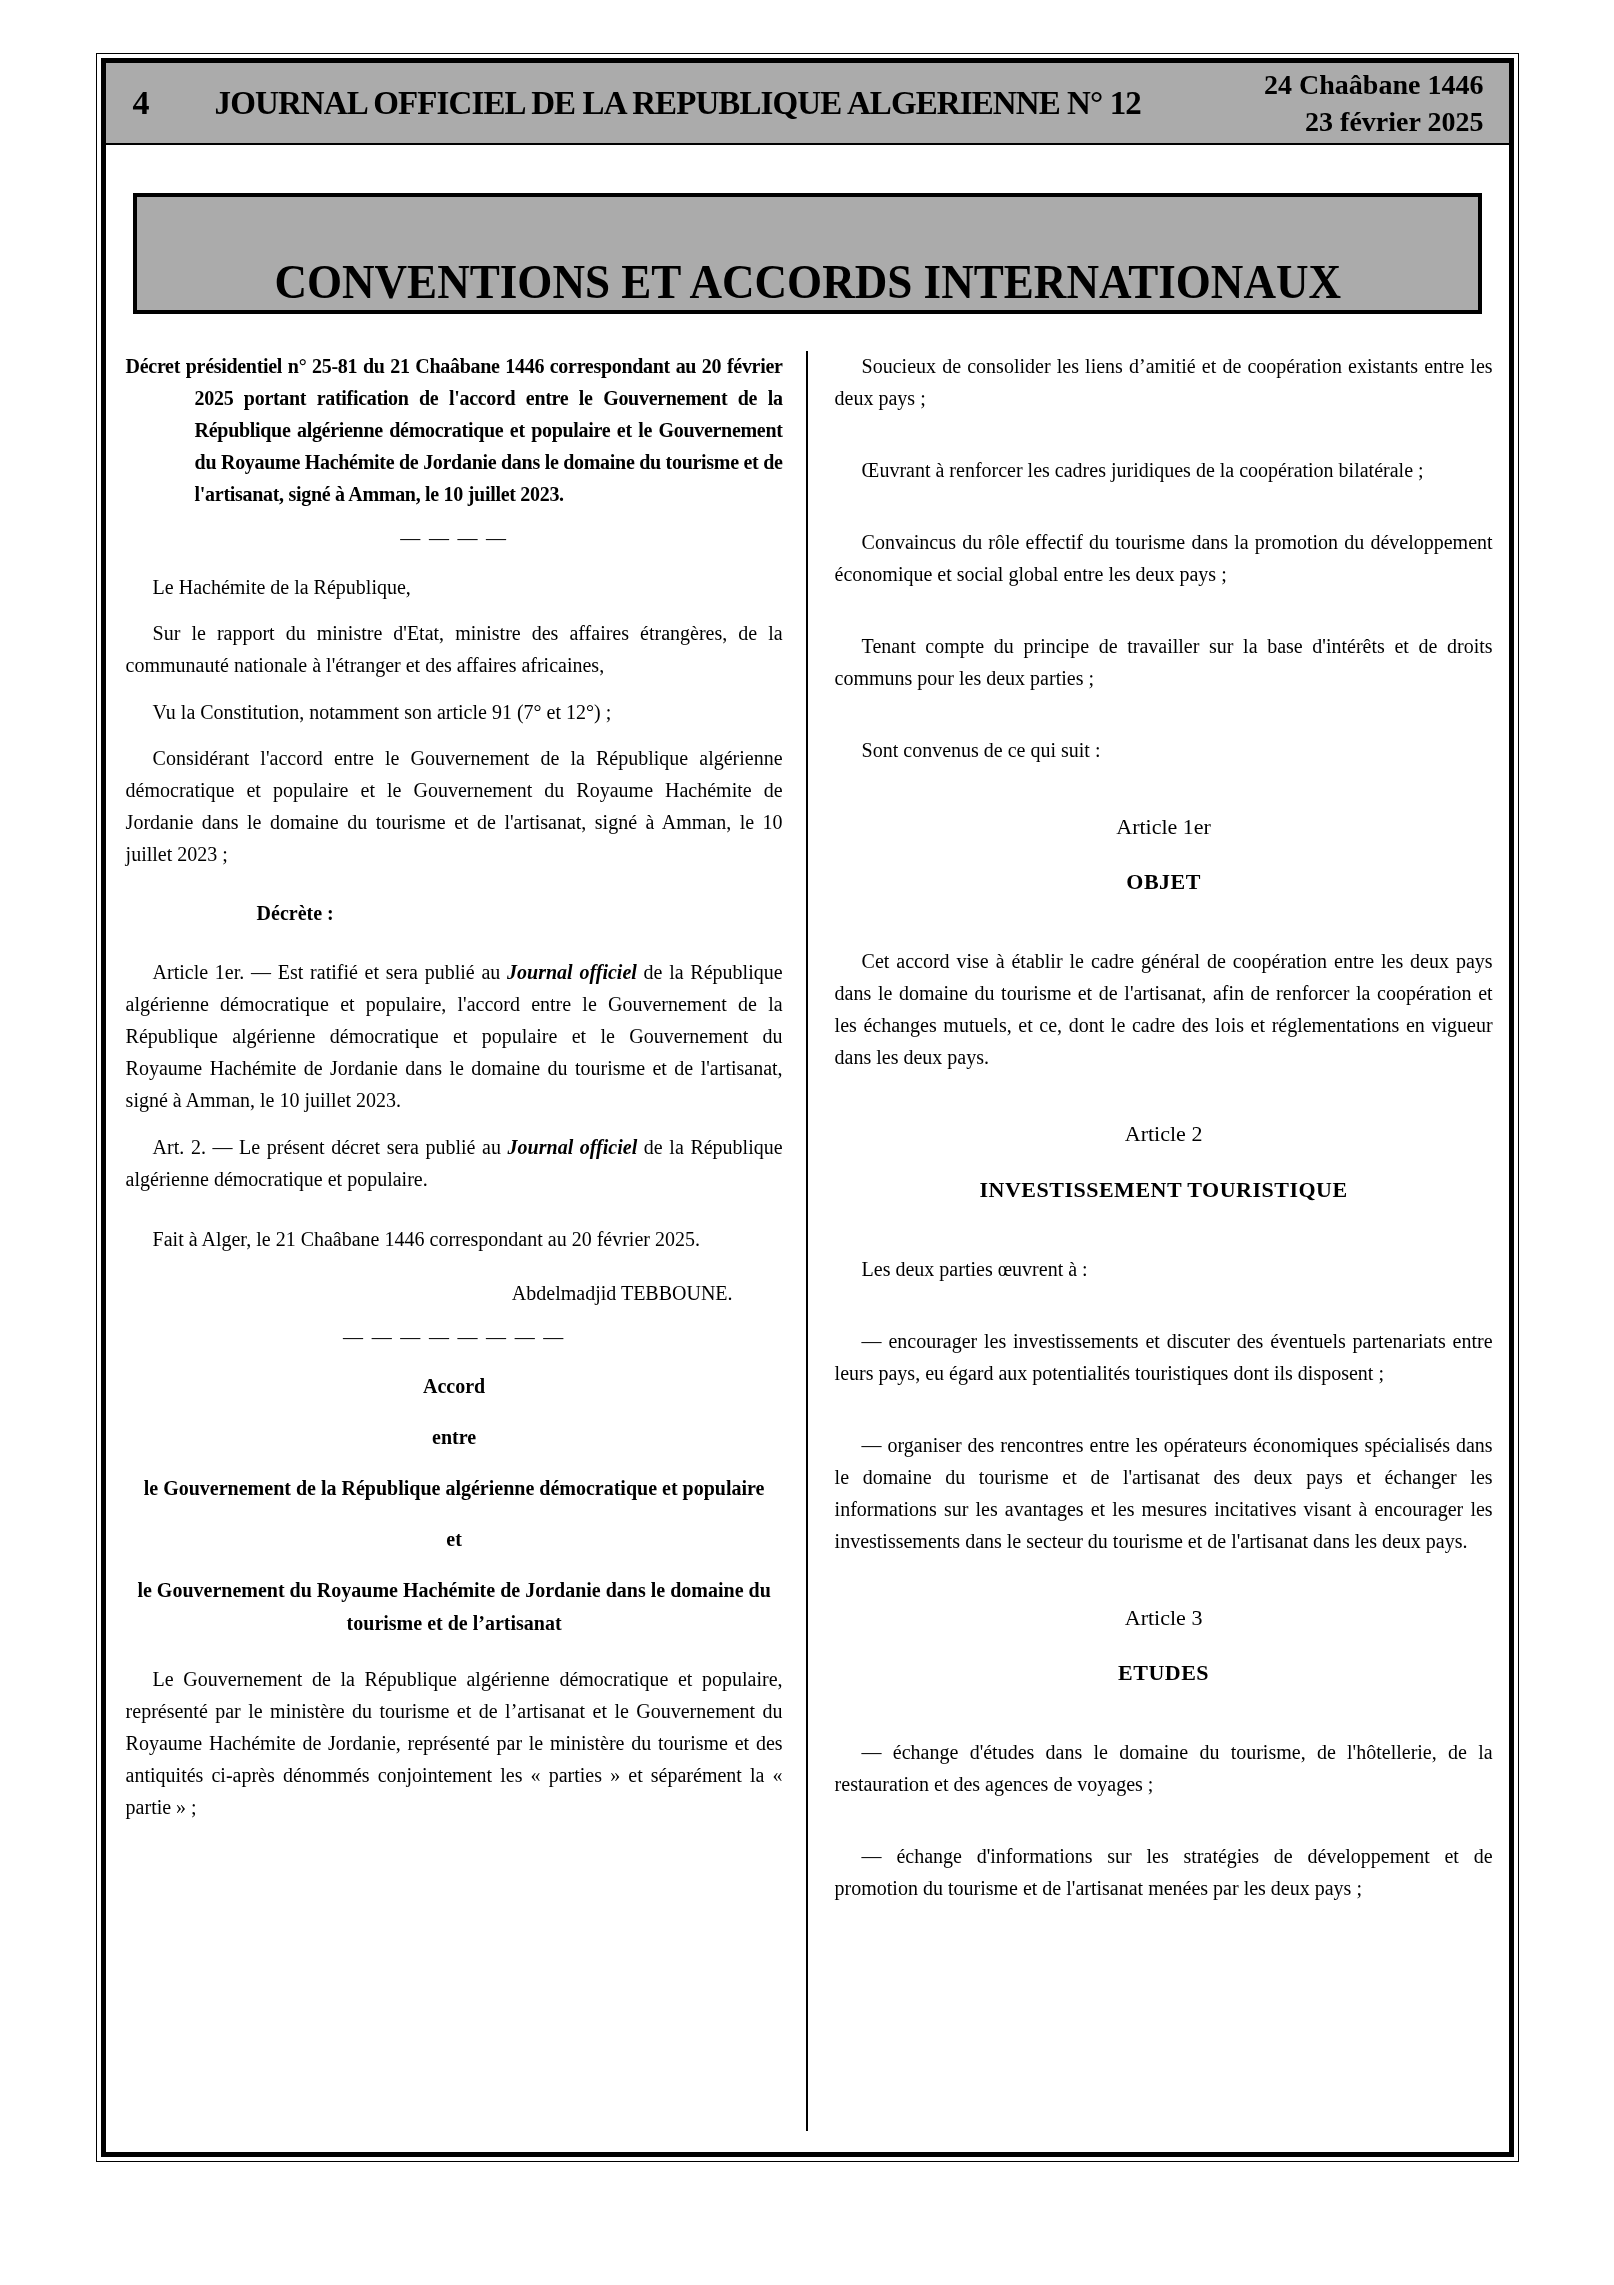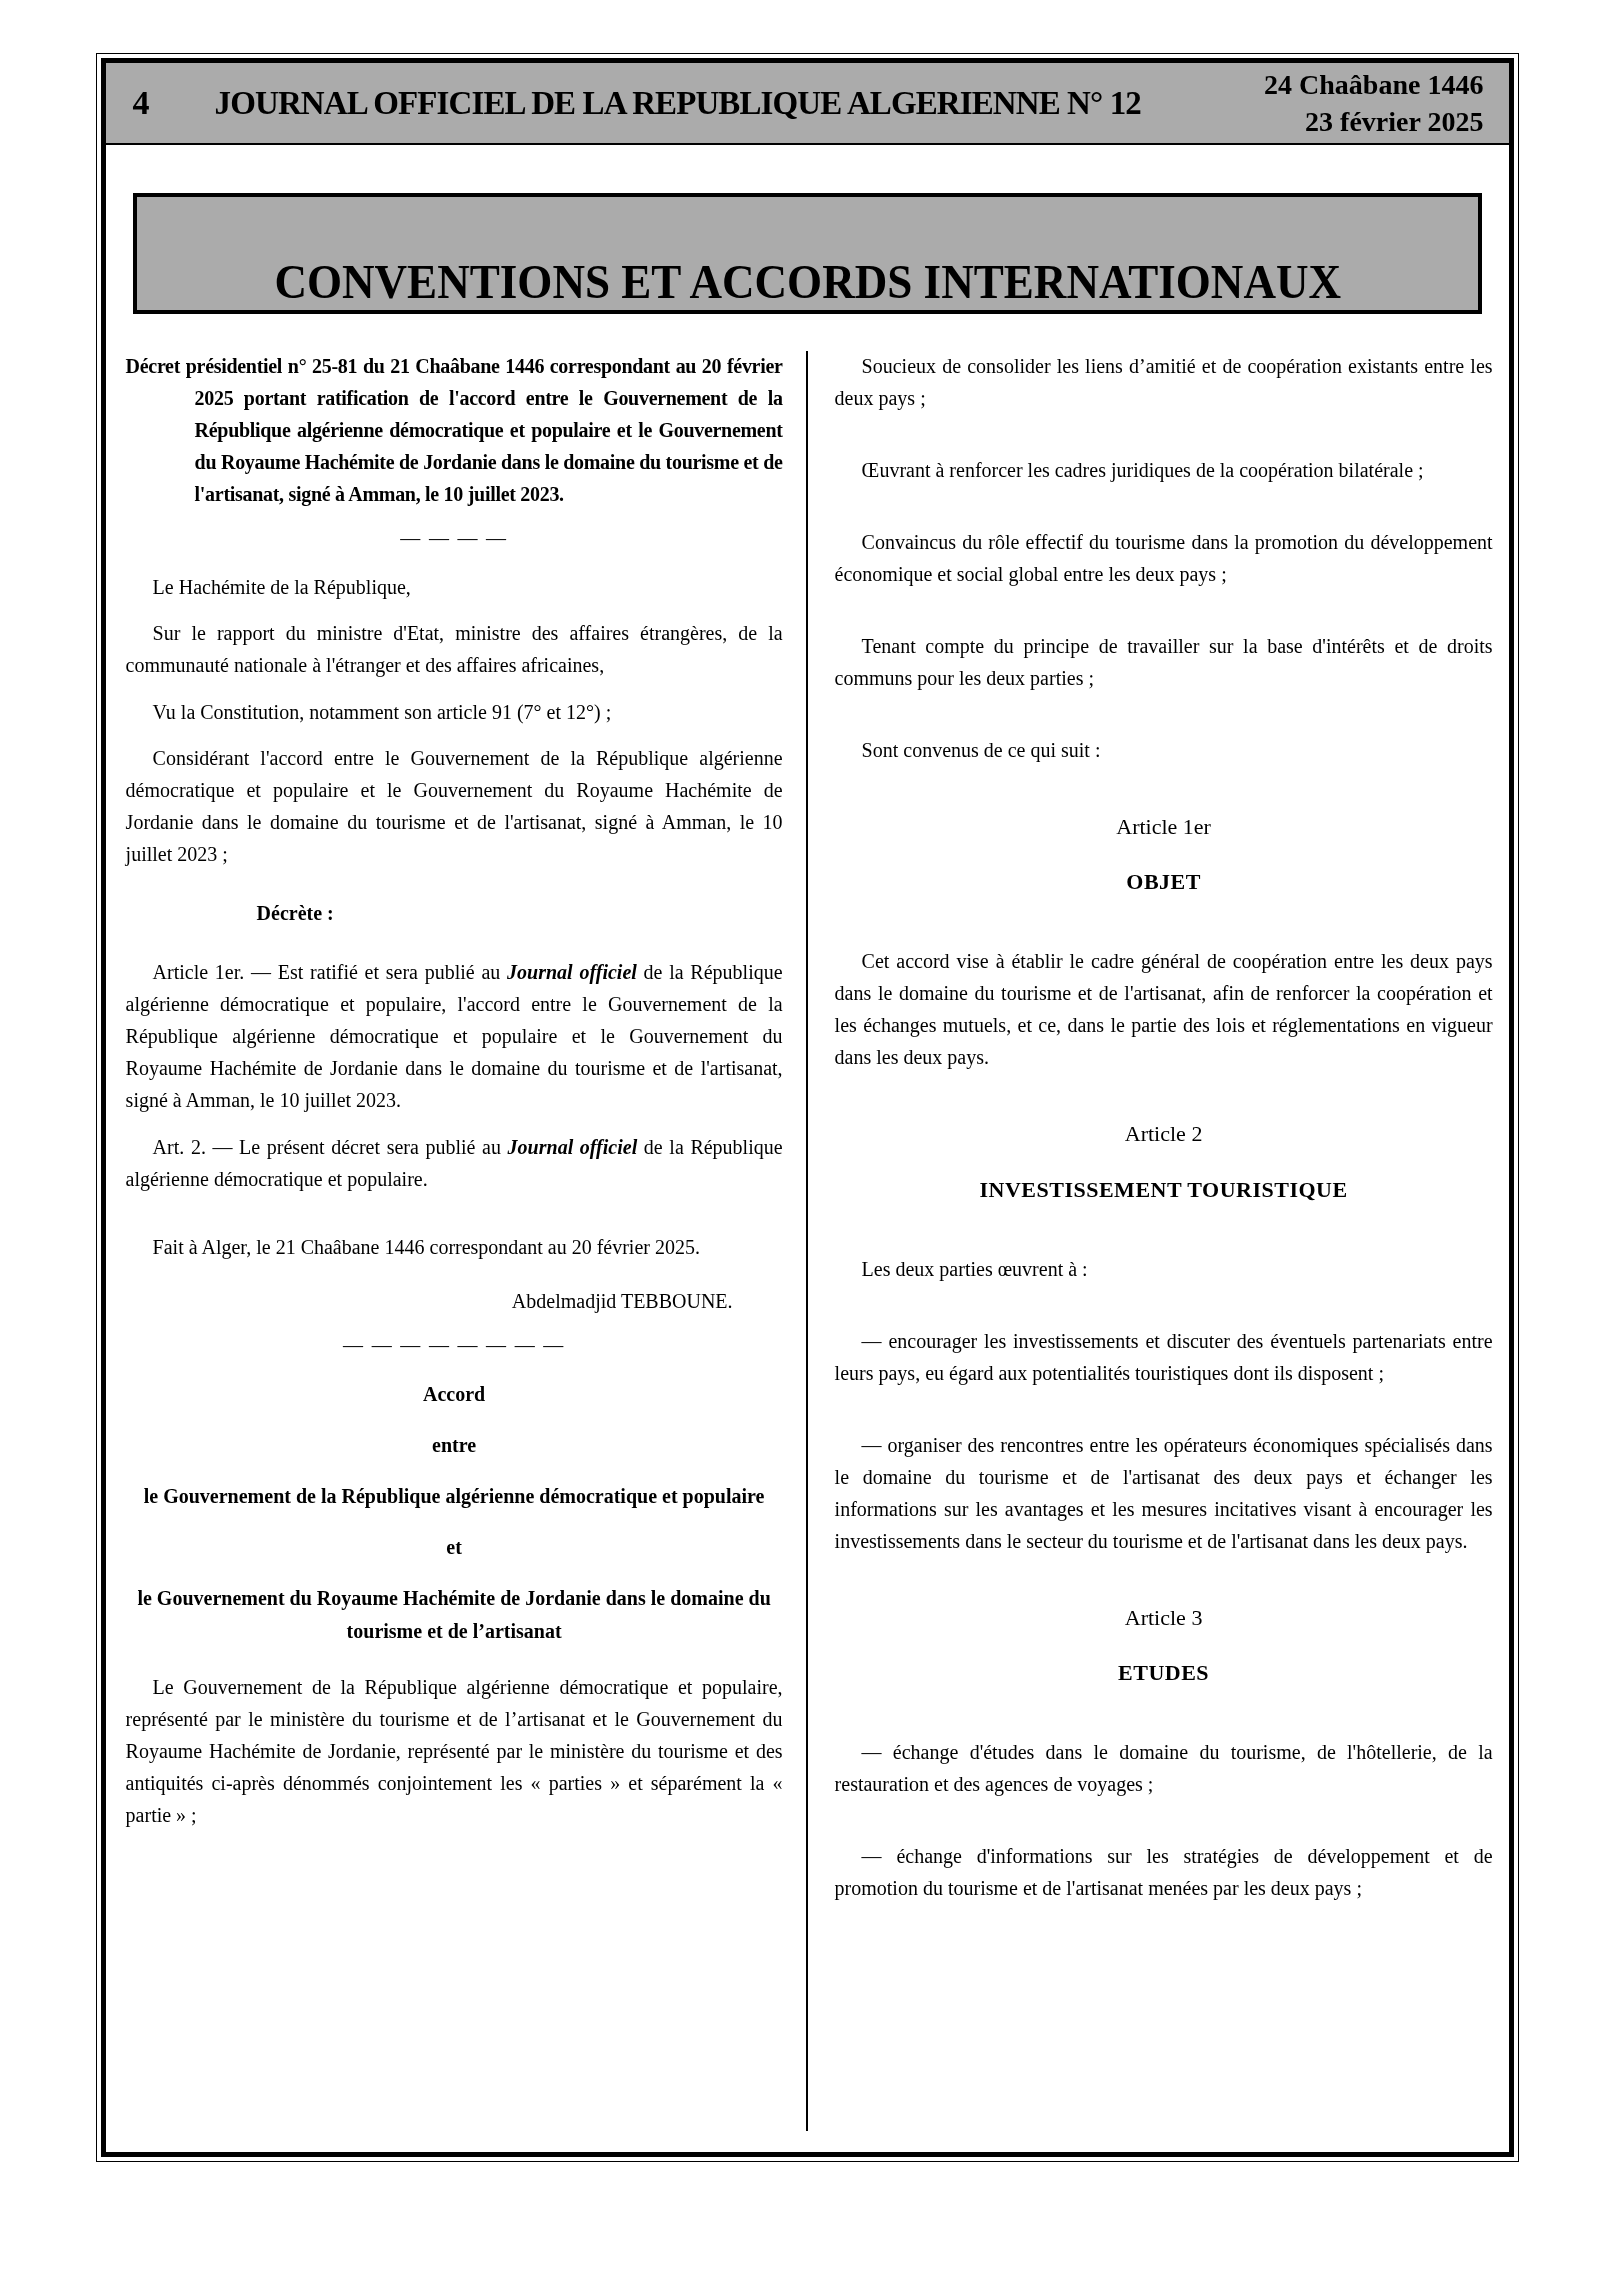--- a/index.html
+++ b/index.html
@@ -54,21 +54,21 @@
   .col-left  { width:657px; margin-left:20px; }
   .col-right { width:658px; margin-left:52px; margin-right:14.5px; }
   .col p { margin:0 0 14.5px 0; text-indent:27px; }
   .col-right p { margin:0 0 40px 0; }
   p.decree-heading {
     font-weight:bold; letter-spacing:-0.3px;
     padding-left:69px; text-indent:-69px; margin-bottom:12.7px;
   }
   .sep { text-align:center; text-indent:0 !important; margin:12.7px 0 16.3px 0 !important; letter-spacing:1.8px; }
   p.decrete { font-weight:bold; text-indent:131px; margin:27px 0 27px 0; }
-  p.fait { margin-top:36px; }
+  p.fait { margin-top:28px; }
   p.signature { text-align:right; text-indent:0; padding-right:50px; margin:22px 0 12.7px 0; }
   p.chead { text-align:center; font-weight:bold; text-indent:0; margin:0 0 18px 0; line-height:33px; }
   p.preamble { margin-top:23.5px; }
   p.art-label { text-align:center; text-indent:0; font-size:22px; font-weight:normal; margin:45px 0 23.5px 0; }
   p.art-title { text-align:center; text-indent:0; font-size:22px; font-weight:bold; letter-spacing:0.5px; margin:0 0 47px 0; }
   p.last { margin-bottom:0; }
   i { font-style:italic;font-weight:bold; }
 </style>
 </head>
 <body>
@@ -114,21 +114,21 @@
       </div>
 
       <div class="col col-right">
         <p>Soucieux de consolider les liens d’amitié et de coopération existants entre les deux pays ;</p>
         <p>Œuvrant à renforcer les cadres juridiques de la coopération bilatérale ;</p>
         <p>Convaincus du rôle effectif du tourisme dans la promotion du développement économique et social global entre les deux pays ;</p>
         <p>Tenant compte du principe de travailler sur la base d'intérêts et de droits communs pour les deux parties ;</p>
         <p>Sont convenus de ce qui suit :</p>
         <p class="art-label">Article 1er</p>
         <p class="art-title">OBJET</p>
-        <p>Cet accord vise à établir le cadre général de coopération entre les deux pays dans le domaine du tourisme et de l'artisanat, afin de renforcer la coopération et les échanges mutuels, et ce, dans le partie des lois et réglementations en vigueur dans les deux pays.</p>
+        <p>Cet accord vise à établir le cadre général de coopération entre les deux pays dans le domaine du tourisme et de l'artisanat, afin de renforcer la coopération et les échanges mutuels, et ce, dont le cadre des lois et réglementations en vigueur dans les deux pays.</p>
         <p class="art-label">Article 2</p>
         <p class="art-title">INVESTISSEMENT TOURISTIQUE</p>
         <p>Les deux parties œuvrent à :</p>
         <p>— encourager les investissements et discuter des éventuels partenariats entre leurs pays, eu égard aux potentialités touristiques dont ils disposent ;</p>
         <p>— organiser des rencontres entre les opérateurs économiques spécialisés dans le domaine du tourisme et de l'artisanat des deux pays et échanger les informations sur les avantages et les mesures incitatives visant à encourager les investissements dans le secteur du tourisme et de l'artisanat dans les deux pays.</p>
         <p class="art-label">Article 3</p>
         <p class="art-title">ETUDES</p>
         <p>— échange d'études dans le domaine du tourisme, de l'hôtellerie, de la restauration et des agences de voyages ;</p>
         <p class="last">— échange d'informations sur les stratégies de développement et de promotion du tourisme et de l'artisanat menées par les deux pays ;</p>
       </div>

